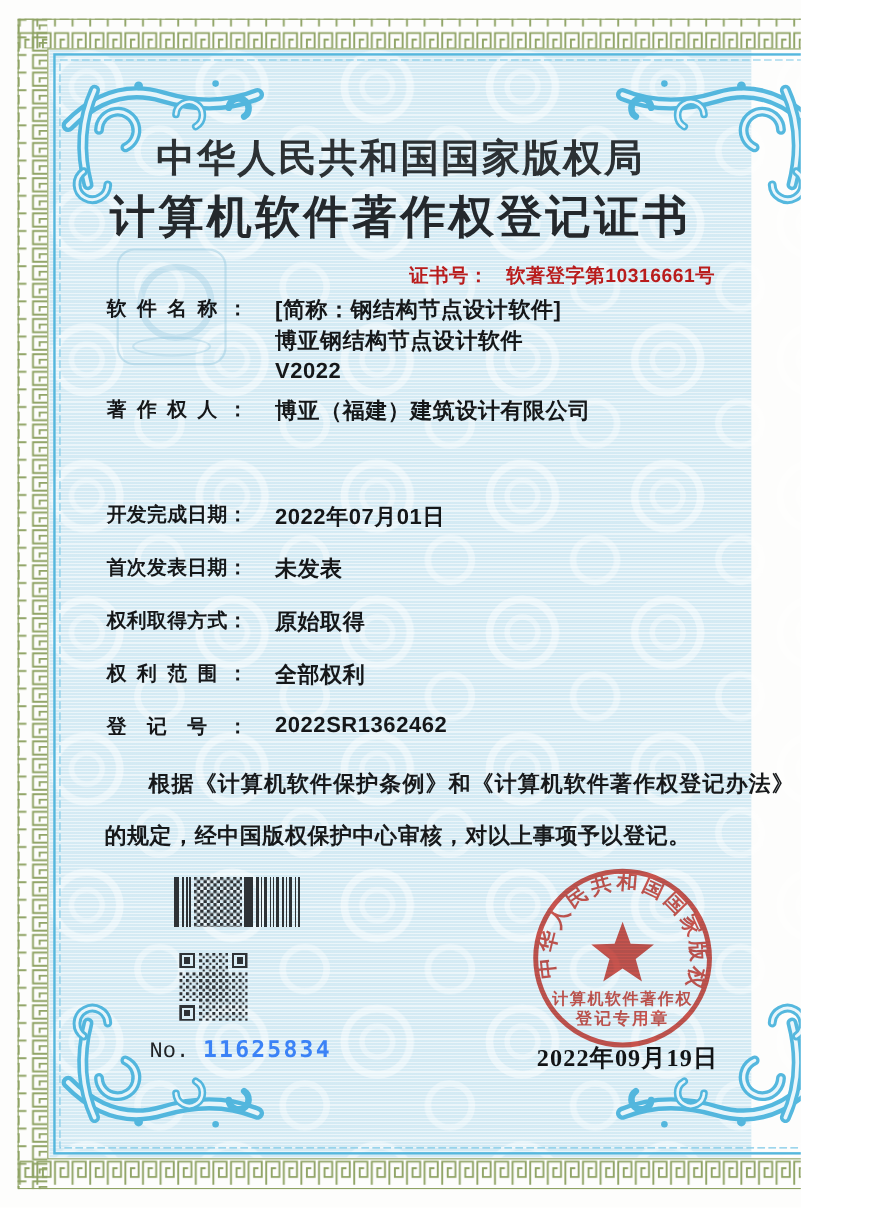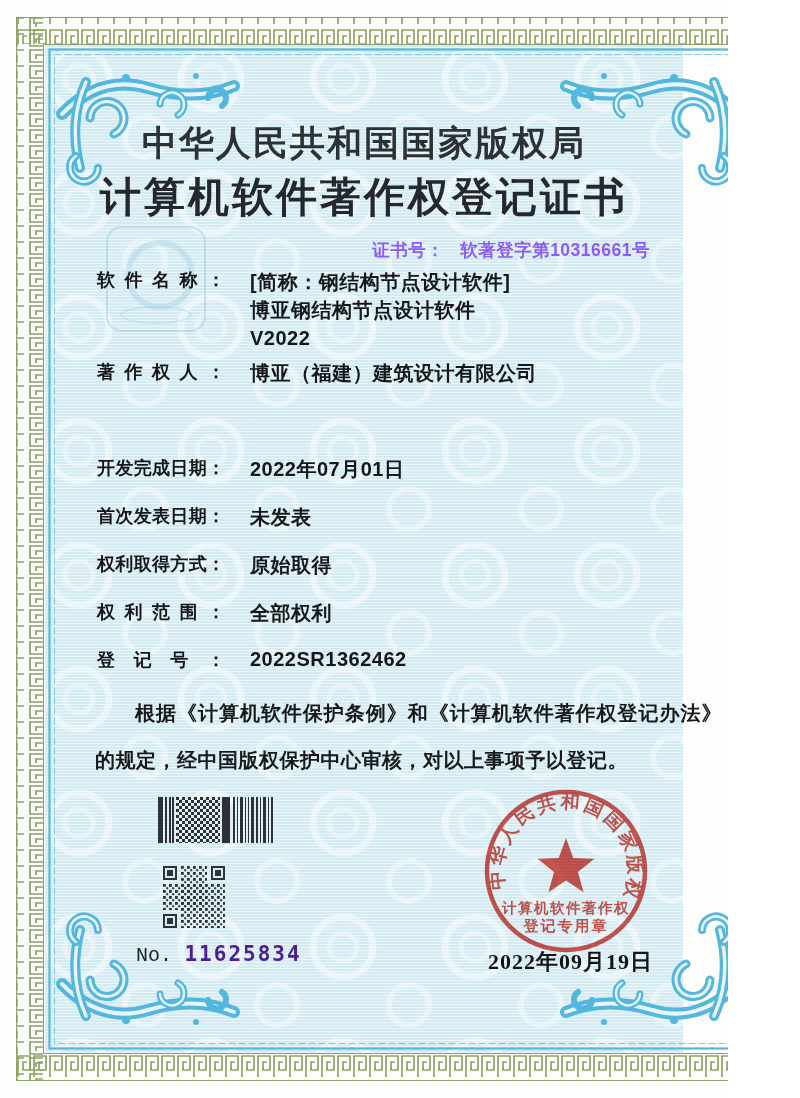--- a/index.html
+++ b/index.html
@@ -36,21 +36,21 @@
     font-family:"Liberation Serif",serif;font-weight:bold;font-size:35px;
     letter-spacing:2px;color:#2c3134;
   }
   .doc-title{
     position:absolute;top:170px;left:0;width:100%;text-align:center;
     font-family:"Liberation Serif",serif;font-weight:bold;font-size:41px;
     letter-spacing:3px;color:#24282c;
   }
   .cert-line{
     position:absolute;top:238px;right:78px;
-    font-size:17.5px;font-weight:bold;color:#8b5cf6;letter-spacing:.5px;
+    font-size:17.5px;font-weight:bold;color:#b91c1c;letter-spacing:.5px;
   }
   .cert-line .gap{display:inline-block;width:16px;}
   .frow{position:absolute;left:97px;display:flex;color:#151719;}
   .flabel{
     display:inline-block;width:128px;font-size:18px;font-weight:bold;
     text-align:justify;text-align-last:justify;flex:none;
   }
   .fvalue{margin-left:25px;font-size:20px;font-weight:bold;letter-spacing:.5px;}
   .fvalue .vline{display:block;line-height:28px;}
   .statement{
@@ -59,21 +59,21 @@
     text-align:justify;text-indent:2em;letter-spacing:.5px;
   }
   .barcode{position:absolute;left:158px;top:797px;width:125px;height:46px;}
   .qrcode{position:absolute;left:163px;top:866px;width:62px;height:62px;}
   .serial{position:absolute;left:136px;top:942px;white-space:nowrap;}
   .serial .prefix{
     font-family:Liberation Mono, monospace;font-size:20px;color:#202326;
   }
   .serial .number{
     font-family:"DejaVu Sans Mono",monospace;font-size:21px;letter-spacing:2px;
-    color:#4c1d95;margin-left:8px;font-weight:bold;text-align:right;
+    color:#3b82f6;margin-left:8px;font-weight:bold;text-align:right;
   }
   .seal{position:absolute;left:481px;top:786px;width:170px;height:170px;
     mix-blend-mode:multiply;opacity:.9;}
   .issue-date{
     position:absolute;left:488px;top:947px;
     font-family:"Liberation Serif",serif;font-weight:bold;font-size:22px;
     letter-spacing:1px;color:#121416;
   }
 </style>
 </head>

